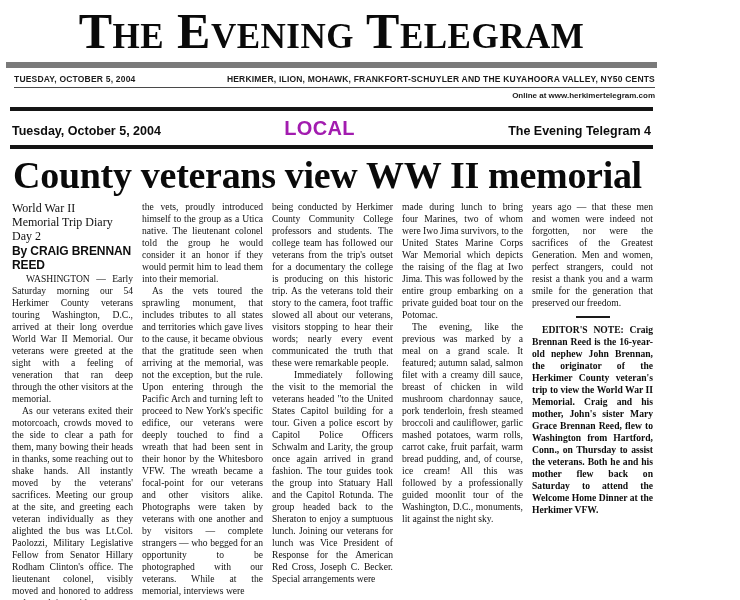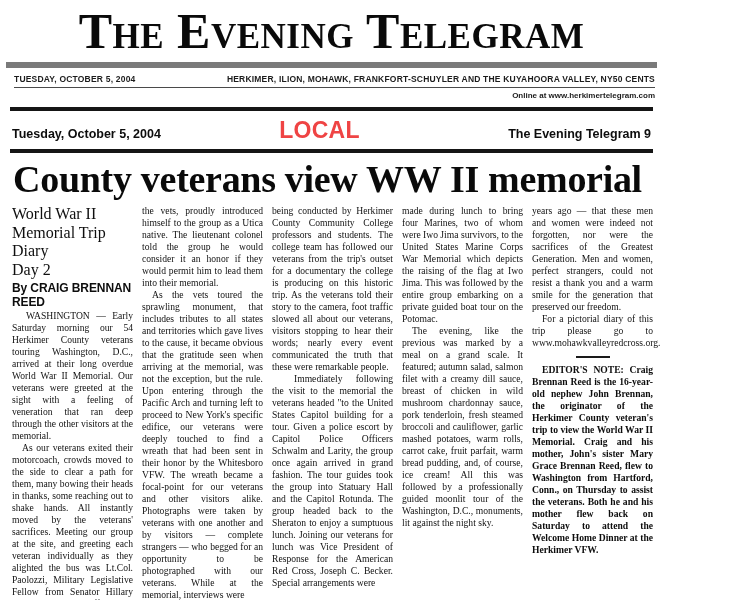--- a/index.html
+++ b/index.html
@@ -88,23 +88,23 @@
     display: flex;
     align-items: baseline;
     justify-content: space-between;
     font-family: "Liberation Sans", sans-serif;
     font-weight: 700;
     padding: 6px 12px 5px 12px;
   }
   .sectionbar .sb-left,
   .sectionbar .sb-right { font-size: 12.5px; color: #0d0d0d; }
   .sectionbar .sb-mid {
-    font-size: 23px;
+    font-size: 20px;
     letter-spacing: 0.3px;
-    color: #ef4444;
+    color: #a21caf;
     flex: 1 1 auto;
     text-align: center;
     margin-left: -30px;
   }
 
   .rule-black-2 {
     height: 4px;
     background: #151515;
     margin: 0 10px 0 10px;
   }
@@ -129,21 +129,21 @@
     gap: 9px;
     align-items: flex-start;
   }
   .col {
     flex: 1 1 0;
     min-width: 0;
   }
 
   .deck {
     font-family: "Liberation Serif", serif;
-    font-size: 16px;
+    font-size: 12px;
     line-height: 1.17;
     color: #0f0f0f;
     margin-bottom: 1px;
   }
 
   .byline {
     font-family: "Liberation Sans", sans-serif;
     font-weight: 700;
     font-size: 12px;
     letter-spacing: -0.1px;
@@ -200,21 +200,21 @@
     <span class="right">50 CENTS</span>
   </div>
   <div class="rule-hair"></div>
   <div class="online-line">Online at www.herkimertelegram.com</div>
 
   <div class="rule-black-1"></div>
 
   <div class="sectionbar">
     <span class="sb-left">Tuesday, October 5, 2004</span>
     <span class="sb-mid">LOCAL</span>
-    <span class="sb-right">The Evening Telegram 9</span>
+    <span class="sb-right">The Evening Telegram 4</span>
   </div>
   <div class="rule-black-2"></div>
 
   <div class="headline">County veterans view WW II memorial</div>
 
   <div class="columns">
 
     <div class="col">
       <div class="deck" style="white-space:pre-line;">World War II
 Memorial Trip Diary
@@ -234,20 +234,19 @@
       <p class="body indent" style="text-indent:22px;">Immediately following the visit to the memorial the veterans headed "to the United States Capitol building for a tour. Given a police escort by Capitol Police Officers Schwalm and Larity, the group once again arrived in grand fashion. The tour guides took the group into Statuary Hall and the Capitol Rotunda. The group headed back to the Sheraton to enjoy a sumptuous lunch. Joining our veterans for lunch was Vice President of Response for the American Red Cross, Joseph C. Becker. Special arrangements were</p>
     </div>
 
     <div class="col">
       <p class="body">made during lunch to bring four Marines, two of whom were Iwo Jima survivors, to the United States Marine Corps War Memorial which depicts the raising of the flag at Iwo Jima. This was followed by the entire group embarking on a private guided boat tour on the Potomac.</p>
       <p class="body indent">The evening, like the previous was marked by a meal on a grand scale. It featured; autumn salad, salmon filet with a creamy dill sauce, breast of chicken in wild mushroom chardonnay sauce, pork tenderloin, fresh steamed broccoli and cauliflower, garlic mashed potatoes, warm rolls, carrot cake, fruit parfait, warm bread pudding, and, of course, ice cream! All this was followed by a professionally guided moonlit tour of the Washington, D.C., monuments, lit against the night sky.</p>
     </div>
 
     <div class="col">
       <p class="body">years ago — that these men and women were indeed not forgotten, nor were the sacrifices of the Greatest Generation. Men and women, perfect strangers, could not resist a thank you and a warm smile for the generation that preserved our freedom.</p>
-      <p class="body indent">For a pictorial diary of this trip please go to www.mohawkvalleyredcross.org.</p>
       <div class="dingbat"></div>
       <p class="editors-note"><span class="en-label">EDITOR'S NOTE:</span><span> Craig Brennan Reed is the 16-year-old nephew John Brennan, the originator of the Herkimer County veteran's trip to view the World War II Memorial. Craig and his mother, John's sister Mary Grace Brennan Reed, flew to Washington from Hartford, Conn., on Thursday to assist the veterans. Both he and his mother flew back on Saturday to attend the Welcome Home Dinner at the Herkimer VFW.</span></p>
     </div>
 
   </div>
 
 </div>
 
 </body></html>

